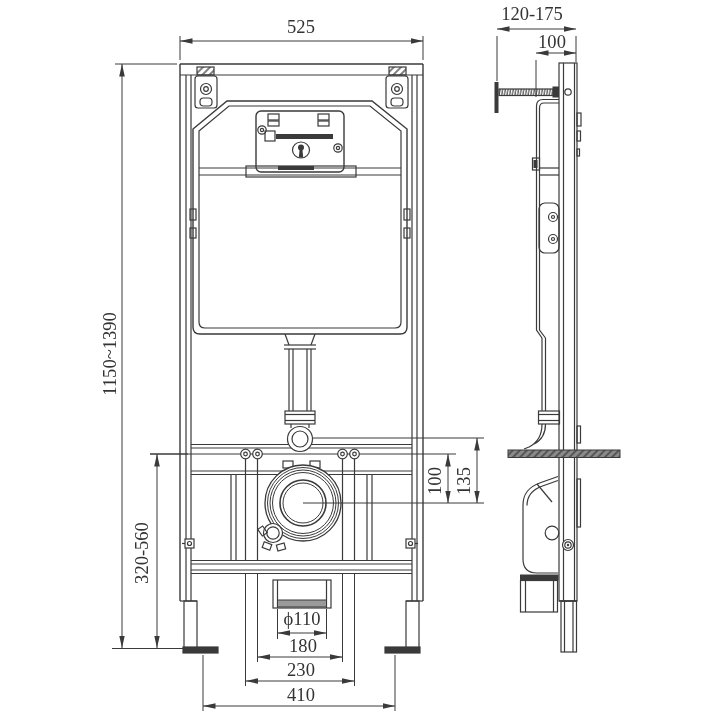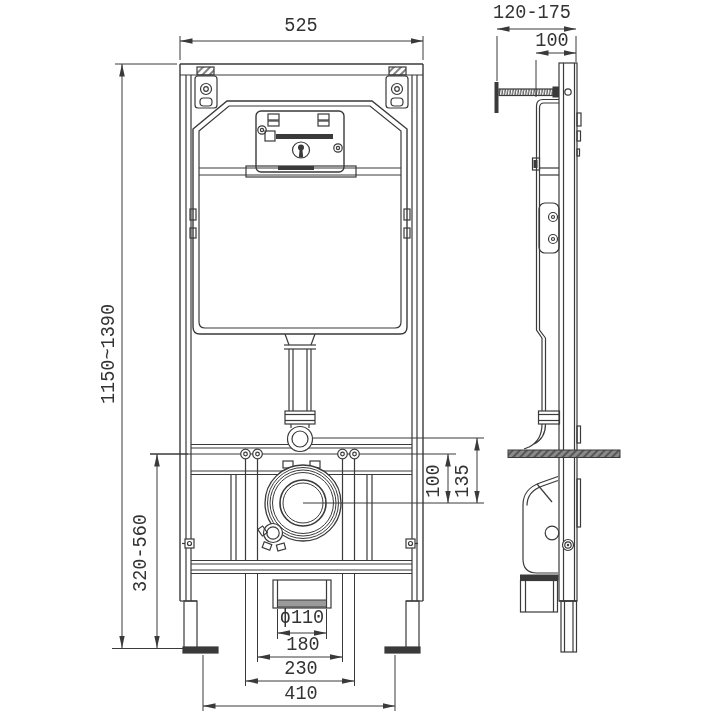--- a/index.html
+++ b/index.html
@@ -1,17 +1,17 @@
 <!DOCTYPE html>
 <html><head>
 <meta charset="utf-8">
 <style>
   html,body{margin:0;padding:0;background:#fff;}
   .stage{position:relative;width:629px;height:720px;background:#fff;overflow:hidden;
-         font-family:Liberation Mono, monospace;}
+         font-family:Liberation Serif, serif;}
   .stage svg{position:absolute;left:0;top:0;}
   .dim{position:absolute;font-size:19.5px;line-height:1;color:#333;white-space:nowrap;
        transform:translate(-50%,-50%) scaleX(0.95);letter-spacing:0;}
   .dim.rot{transform:translate(-50%,-50%) rotate(-90deg) scaleX(0.95);}
 </style>
 </head>
 <body>
 
 <div class="stage">
 <svg width="720" height="720" viewBox="0 0 720 720">

